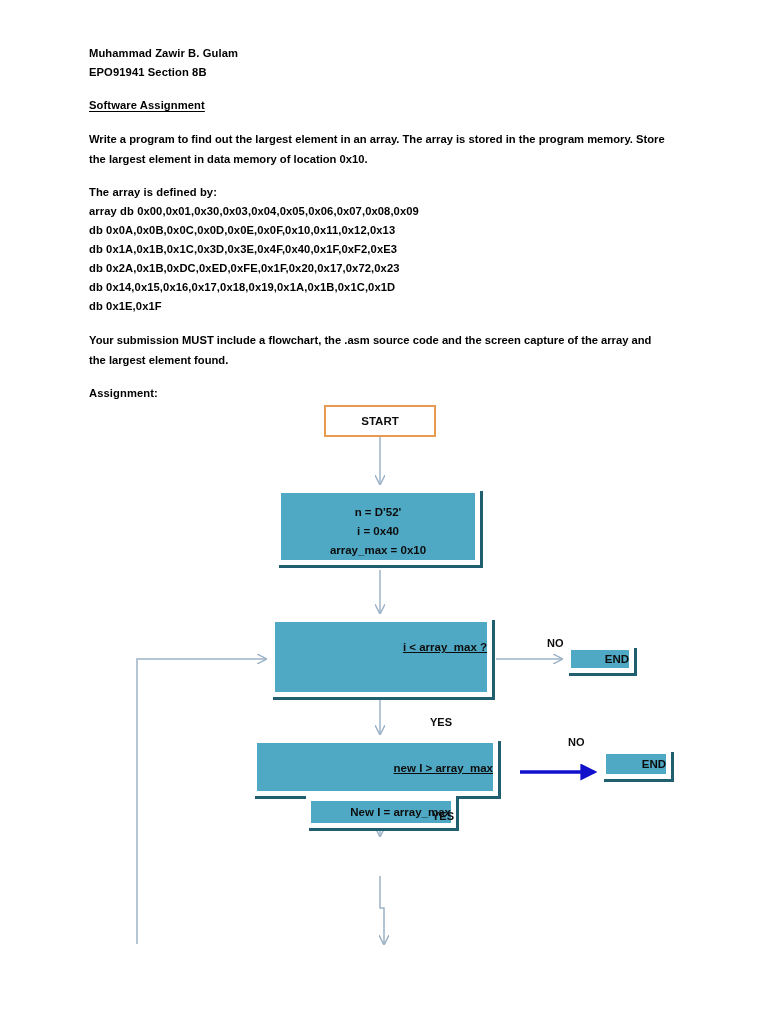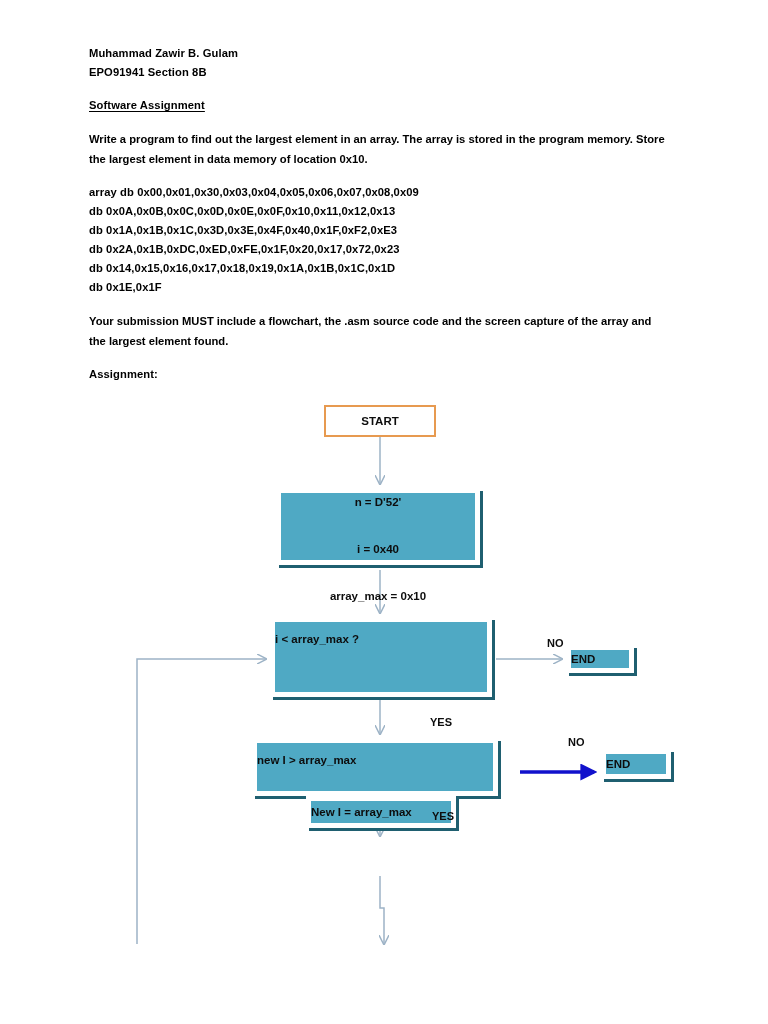--- a/index.html
+++ b/index.html
@@ -25,22 +25,22 @@
         color:#0d0d0d;}
 
   
   .n-start{left:324px;top:405px;width:112px;height:32px;background:#ffffff;
            border:2.4px solid #E79A50;}
 
   
   .teal{background:#ffffff;padding:5px;
         box-shadow:3px 3px 0 0 #1f5f70;}
   .teal > .fill{width:100%;height:100%;background:#4FA9C4;
-        display:flex;align-items:center;justify-content:space-between;box-sizing:border-box;gap:28px;}
-  .teal .inner-top{align-items:flex-start;padding-top:11px;}
+        display:flex;align-items:center;justify-content:flex-end;box-sizing:border-box;}
+  .teal .inner-top{align-items:flex-start;padding-top:19px;text-decoration:underline;}
 
   .n-init{left:276px;top:488px;width:204px;height:77px;}
   .n-init .fill{flex-direction:column;line-height:19px;}
   .n-cmp{left:270px;top:617px;width:222px;height:80px;}
   .n-new{left:252px;top:738px;width:246px;height:58px;}
   .n-newi{left:306px;top:796px;width:150px;height:32px;}
 
   .n-end1{left:566px;top:645px;width:68px;height:28px;}
   .n-end2{left:601px;top:749px;width:70px;height:30px;}
 
@@ -60,20 +60,21 @@
 <div class="page">
 
   <div class="doc">
     <div class="ln b">Muhammad Zawir B. Gulam</div>
     <div class="ln b">EPO91941 Section 8B</div>
     <div class="gap"></div>
     <div class="ln u">Software Assignment</div>
     <div class="gap"></div>
     <div class="para">Write a program to find out the largest element in an array. The array is stored in the program memory. Store the largest element in data memory of location 0x10.</div>
     <div class="gap"></div>
+    <div class="ln b">The array is defined by:</div>
     <div class="ln b">array db 0x00,0x01,0x30,0x03,0x04,0x05,0x06,0x07,0x08,0x09</div>
     <div class="ln b">db 0x0A,0x0B,0x0C,0x0D,0x0E,0x0F,0x10,0x11,0x12,0x13</div>
     <div class="ln b">db 0x1A,0x1B,0x1C,0x3D,0x3E,0x4F,0x40,0x1F,0xF2,0xE3</div>
     <div class="ln b">db 0x2A,0x1B,0xDC,0xED,0xFE,0x1F,0x20,0x17,0x72,0x23</div>
     <div class="ln b">db 0x14,0x15,0x16,0x17,0x18,0x19,0x1A,0x1B,0x1C,0x1D</div>
     <div class="ln b">db 0x1E,0x1F</div>
     <div class="gap"></div>
     <div class="para">Your submission MUST include a flowchart, the .asm source code and the screen capture of the array and the largest element found.</div>
     <div class="gap"></div>
     <div class="ln b">Assignment:</div>

